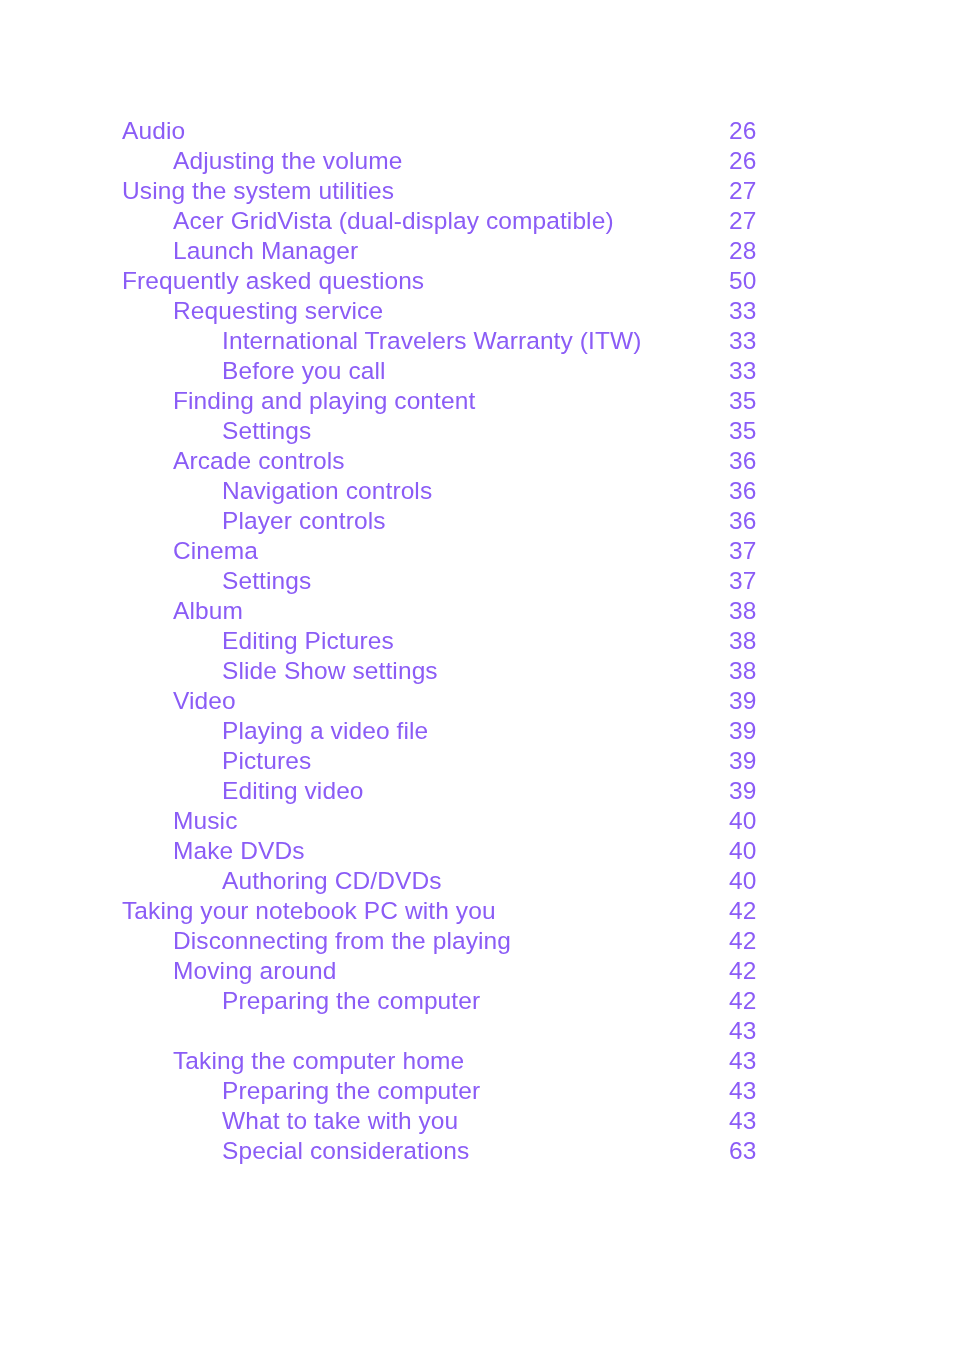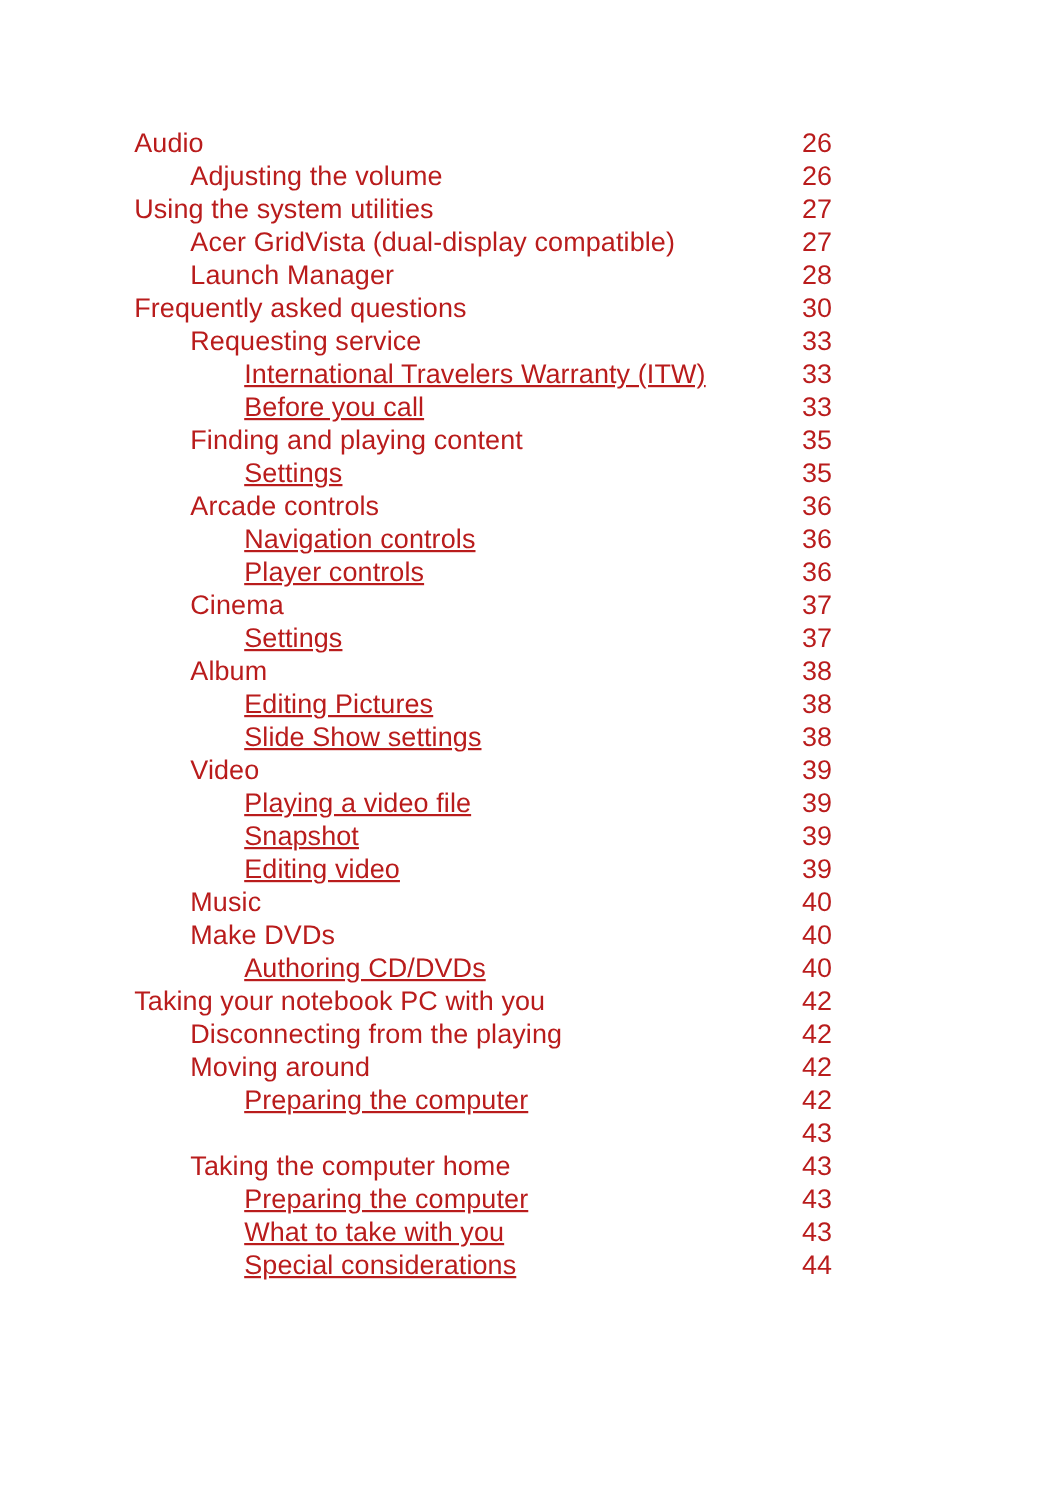--- a/index.html
+++ b/index.html
@@ -7,21 +7,21 @@
     padding: 0;
     background: #ffffff;
   }
   .page {
     position: relative;
     width: 954px;
     height: 1369px;
     background: #ffffff;
     overflow: hidden;
     font-family: "Liberation Sans", "DejaVu Sans", sans-serif;
-    color: #b91c1c;
+    color: #8b5cf6;
     -webkit-font-smoothing: antialiased;
   }
   .toc {
     position: absolute;
     left: 122px;
     top: 116px;
     width: 700px;
   }
   .toc-entry {
     display: flex;
@@ -38,21 +38,21 @@
   .toc-page {
     position: absolute;
     left: 571px;
     font-size: 24.5px;
     line-height: 30px;
     margin-left: 36px;
   }
   
   .lvl-0 .toc-title { padding-left: 0px; }
   .lvl-1 .toc-title { padding-left: 51px; }
-  .lvl-2 .toc-title { padding-left: 100px; text-decoration: underline; }
+  .lvl-2 .toc-title { padding-left: 100px; }
 </style>
 </head>
 <body>
 
 <div class="page">
   <div class="toc" id="toc-list">
       <div class="toc-entry lvl-0">
         <span class="toc-title">Audio</span>
         <span class="toc-page">26</span>
       </div>
@@ -67,21 +67,21 @@
       <div class="toc-entry lvl-1">
         <span class="toc-title">Acer GridVista (dual-display compatible)</span>
         <span class="toc-page">27</span>
       </div>
       <div class="toc-entry lvl-1">
         <span class="toc-title">Launch Manager</span>
         <span class="toc-page">28</span>
       </div>
       <div class="toc-entry lvl-0">
         <span class="toc-title">Frequently asked questions</span>
-        <span class="toc-page">30</span>
+        <span class="toc-page">50</span>
       </div>
       <div class="toc-entry lvl-1">
         <span class="toc-title">Requesting service</span>
         <span class="toc-page">33</span>
       </div>
       <div class="toc-entry lvl-2">
         <span class="toc-title">International Travelers Warranty (ITW)</span>
         <span class="toc-page">33</span>
       </div>
       <div class="toc-entry lvl-2">
@@ -130,21 +130,21 @@
       </div>
       <div class="toc-entry lvl-1">
         <span class="toc-title">Video</span>
         <span class="toc-page">39</span>
       </div>
       <div class="toc-entry lvl-2">
         <span class="toc-title">Playing a video file</span>
         <span class="toc-page">39</span>
       </div>
       <div class="toc-entry lvl-2">
-        <span class="toc-title">Snapshot</span>
+        <span class="toc-title">Pictures</span>
         <span class="toc-page">39</span>
       </div>
       <div class="toc-entry lvl-2">
         <span class="toc-title">Editing video</span>
         <span class="toc-page">39</span>
       </div>
       <div class="toc-entry lvl-1">
         <span class="toc-title">Music</span>
         <span class="toc-page">40</span>
       </div>
@@ -182,16 +182,16 @@
       <div class="toc-entry lvl-2">
         <span class="toc-title">Preparing the computer</span>
         <span class="toc-page">43</span>
       </div>
       <div class="toc-entry lvl-2">
         <span class="toc-title">What to take with you</span>
         <span class="toc-page">43</span>
       </div>
       <div class="toc-entry lvl-2">
         <span class="toc-title">Special considerations</span>
-        <span class="toc-page">44</span>
+        <span class="toc-page">63</span>
       </div>
     </div>
 </div>
 
 </body></html>

